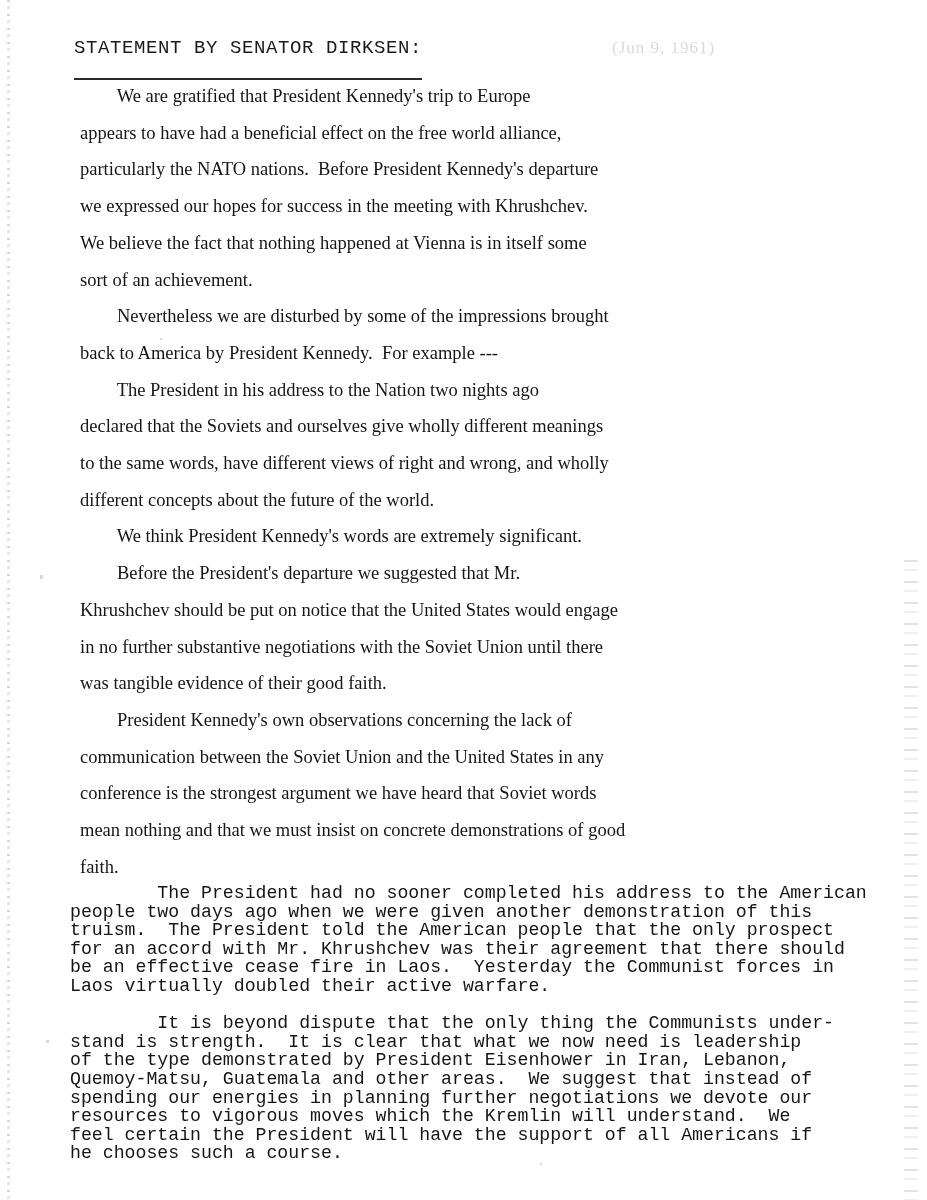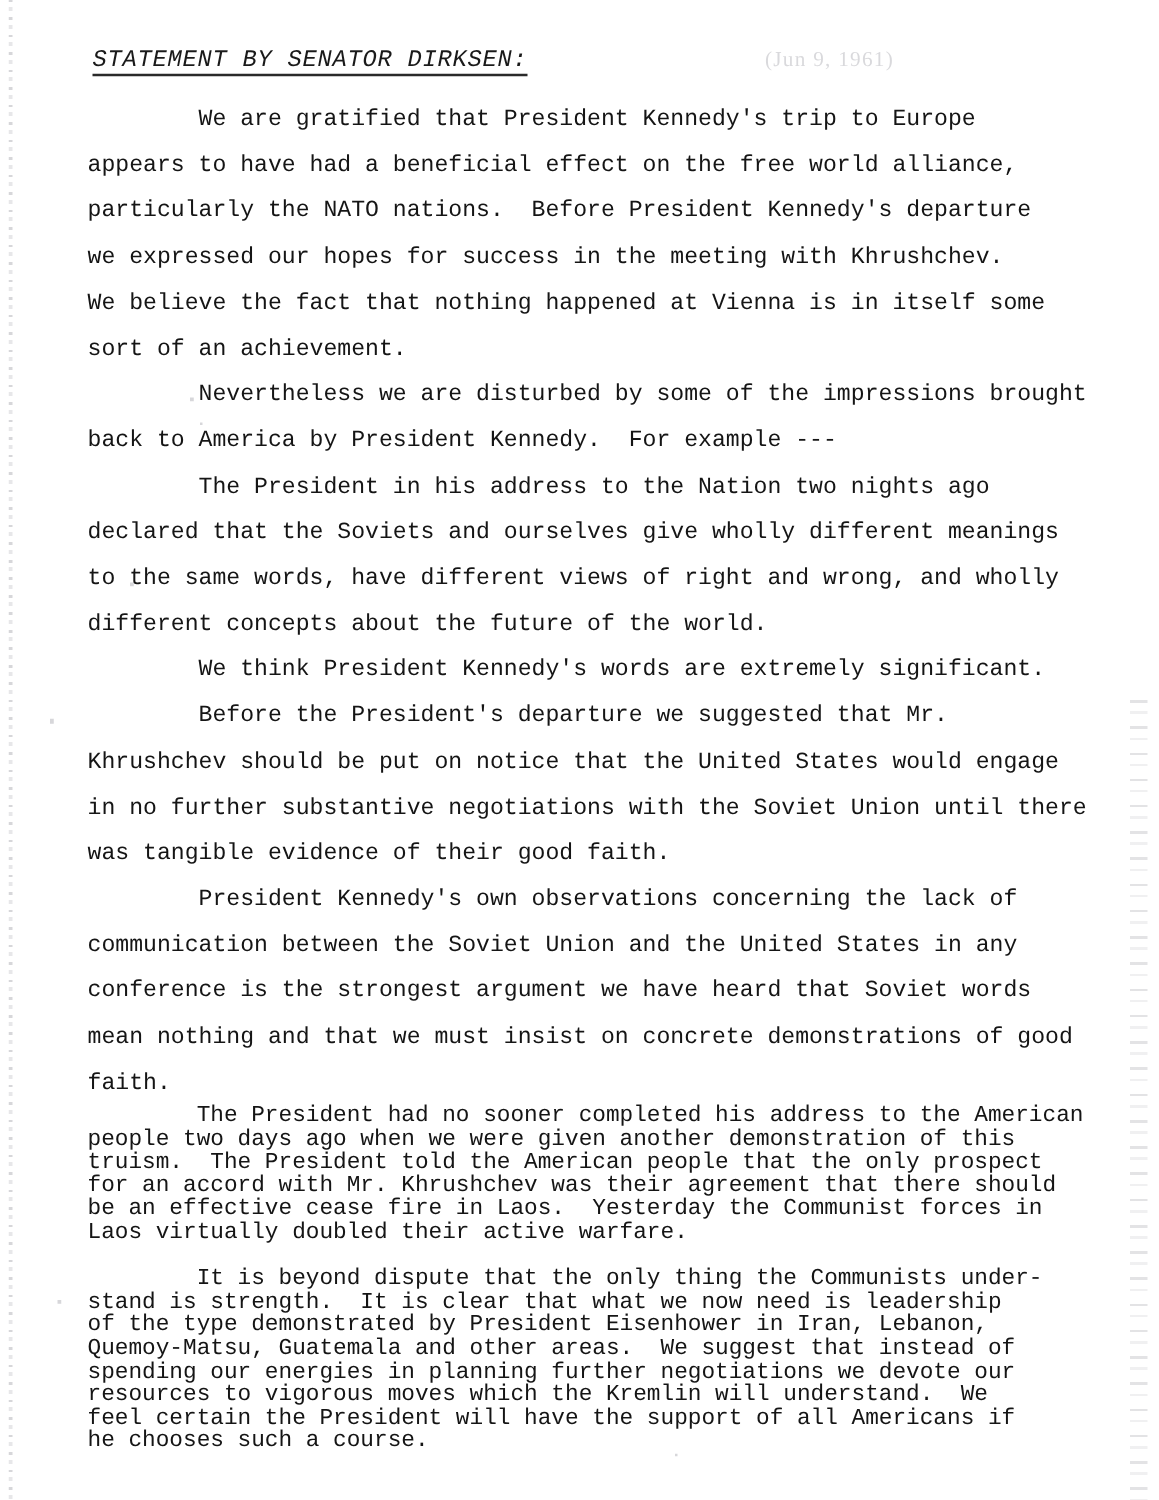--- a/index.html
+++ b/index.html
@@ -75,46 +75,46 @@
     left: 74px;
     top: 36px;
     font-size: 19px;
     letter-spacing: 0.6px;
     line-height: 24px;
     color: #1a1a1a;
     white-space: pre;
   }
   .heading .underline {
     border-bottom: 2px solid #2a2a2a;
-    padding-bottom: 0;
-    font-style: italic;
+    padding-bottom: 19px;
   }
 
   
   .stamp {
     position: absolute;
     left: 612px;
     top: 38px;
     font-family: "Liberation Serif", "DejaVu Serif", serif;
     font-size: 17px;
     color: rgba(130,130,140,0.30);
     white-space: pre;
     letter-spacing: 1px;
   }
 
   
   .body-double {
     position: absolute;
-    left: 70px;
+    left: 80px;
     top: 78px;
     width: 830px;
     font-size: 18.5px;
     line-height: 36.7px;
     white-space: pre;
     color: #151515;
+    font-family: Liberation Serif, serif;
   }
   .body-single {
     position: absolute;
     left: 70px;
     top: 884px;
     width: 860px;
     font-size: 18.2px;
     line-height: 18.6px;
     white-space: pre;
     color: #151515;

